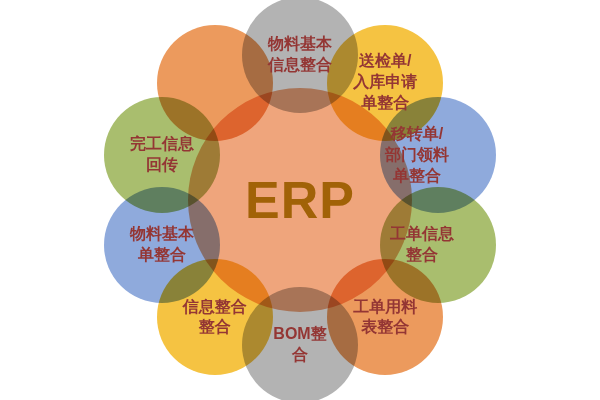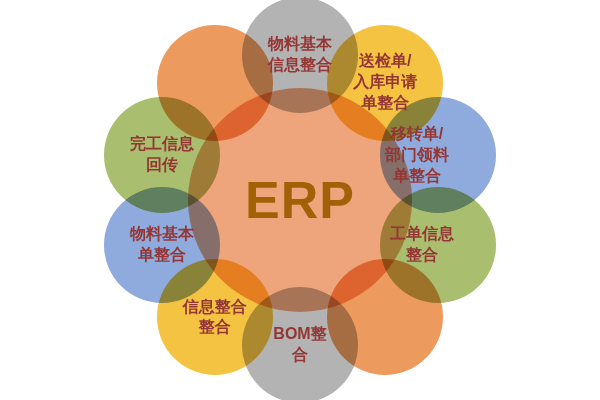--- a/index.html
+++ b/index.html
@@ -72,20 +72,22 @@
 入库申请
 单整合</div>
     <div class="circle" style="background: rgb(143, 170, 220); left: 379.903px; top: 97.1925px; width: 116px; height: 116px;"></div>
     <div class="node-label" style="left: 359px; top: 97.1925px; width: 116px; height: 116px;">移转单/
 部门领料
 单整合</div>
     <div class="circle" style="background: rgb(169, 190, 110); left: 379.903px; top: 186.807px; width: 116px; height: 116px;"></div>
     <div class="node-label" style="left: 364px; top: 186.807px; width: 116px; height: 116px;">工单信息
 整合</div>
     <div class="circle" style="background: rgb(236, 154, 93); left: 327.229px; top: 259.307px; width: 116px; height: 116px;"></div>
+    <div class="node-label" style="left: 327.229px; top: 259.307px; width: 116px; height: 116px;">工单用料
+表整合</div>
     <div class="circle" style="background: rgb(179, 179, 179); left: 242px; top: 287px; width: 116px; height: 116px;"></div>
     <div class="node-label" style="left: 242px; top: 287px; width: 116px; height: 116px;">BOM整
 合</div>
     <div class="circle" style="background: rgb(245, 195, 66); left: 156.771px; top: 259.307px; width: 116px; height: 116px;"></div>
     <div class="node-label" style="left: 156.771px; top: 259.307px; width: 116px; height: 116px;">信息整合
 整合</div>
     <div class="circle" style="background: rgb(143, 170, 220); left: 104.097px; top: 186.807px; width: 116px; height: 116px;"></div>
     <div class="node-label" style="left: 104.097px; top: 186.807px; width: 116px; height: 116px;">物料基本
 单整合</div>
     <div class="circle" style="background: rgb(169, 190, 110); left: 104.097px; top: 97.1925px; width: 116px; height: 116px;"></div>

